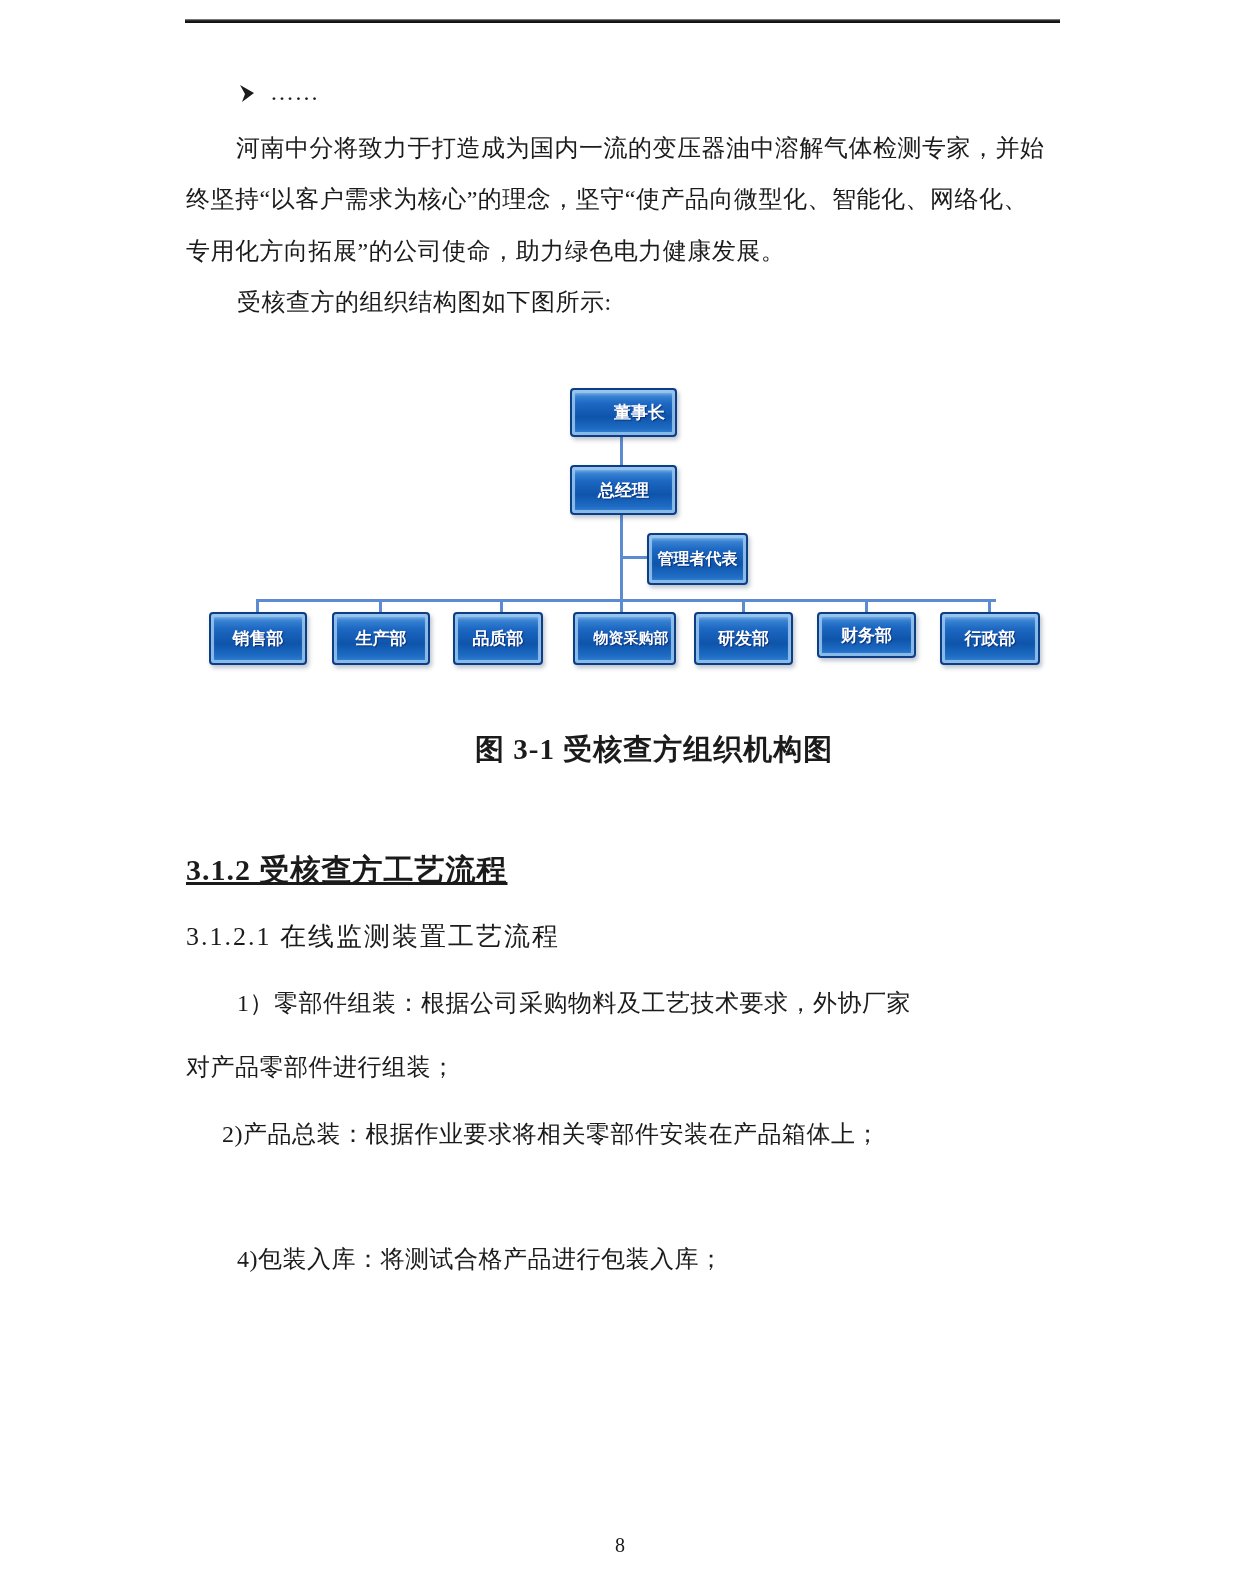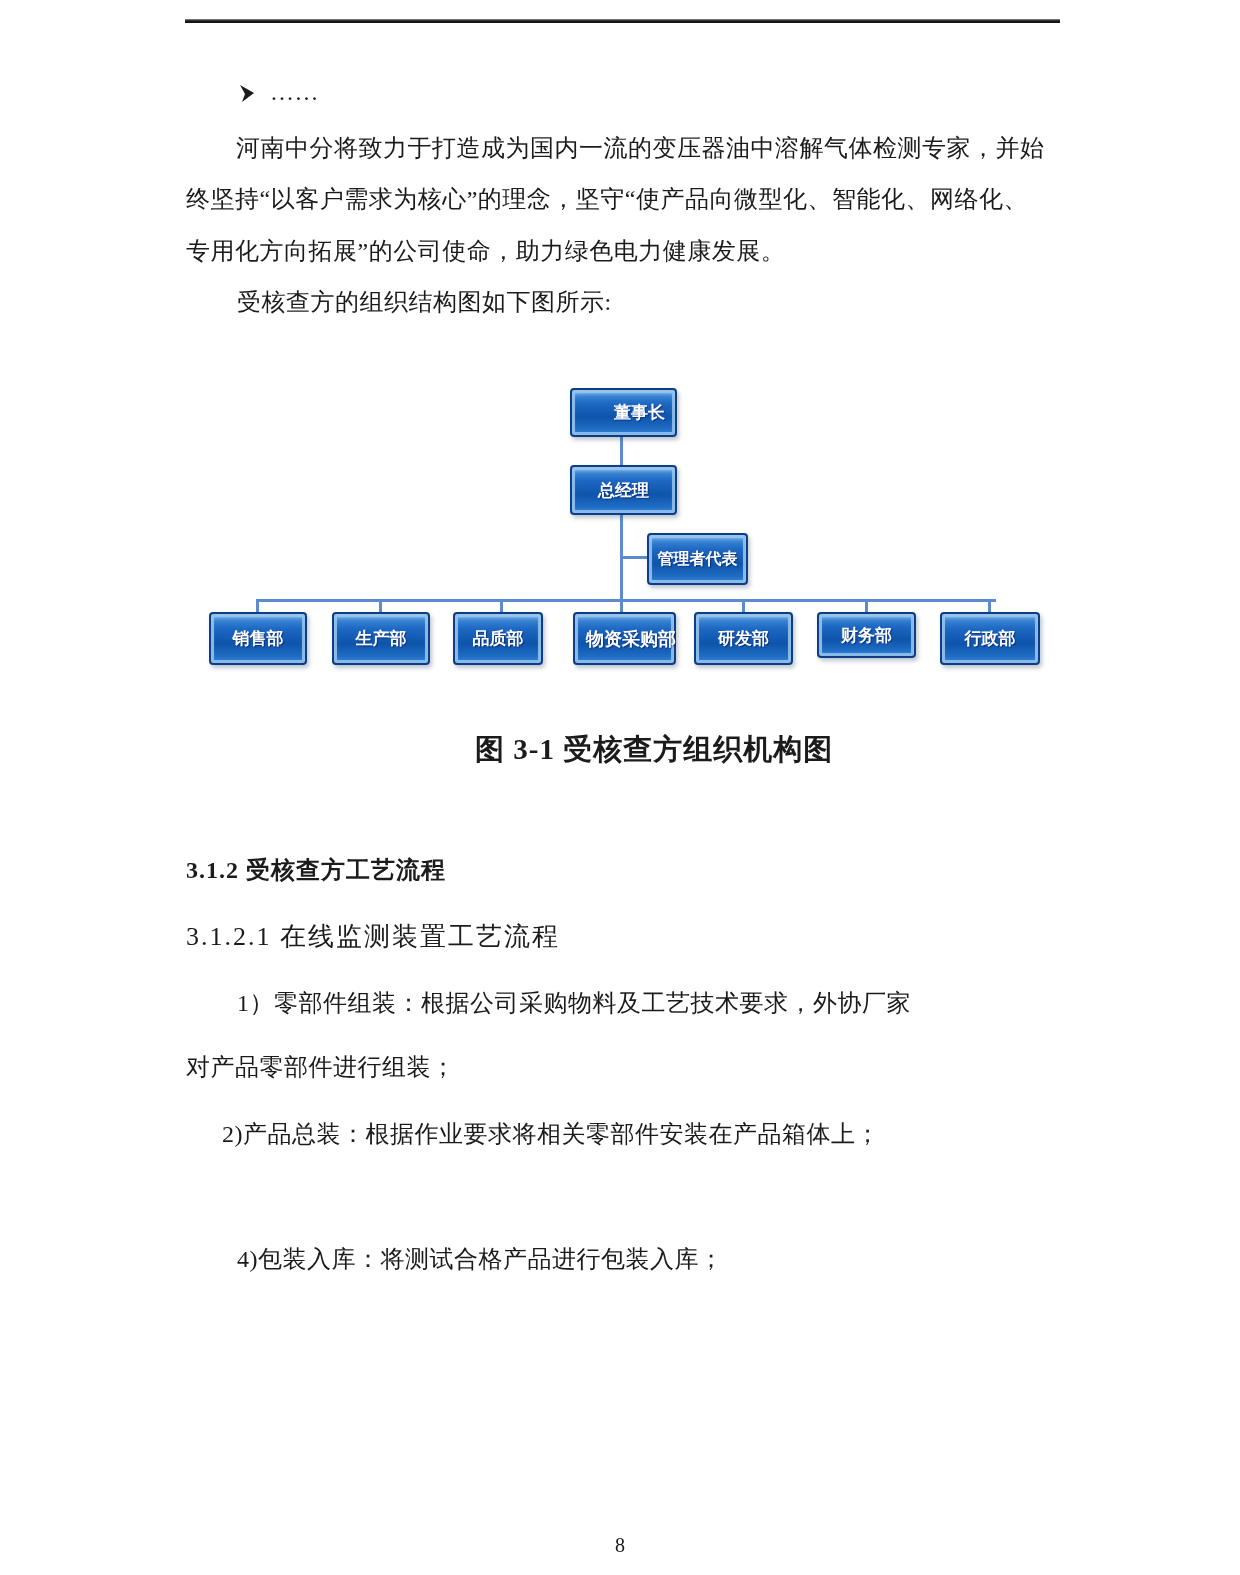--- a/index.html
+++ b/index.html
@@ -15,21 +15,21 @@
   .rule{
     position:absolute;left:185px;top:19px;width:875px;height:4px;
     background:linear-gradient(180deg,#9a9a9a 0%,#1a1a1a 45%,#111 100%);
   }
   .tline{
     position:absolute;
     font-size:24px;line-height:32px;white-space:nowrap;
     letter-spacing:0.5px;
   }
   .caption{font-size:29px;font-weight:bold;letter-spacing:1px;}
-  .h2{font-size:24px;font-weight:bold;letter-spacing:1px;}
+  .h2{font-size:30px;font-weight:bold;letter-spacing:1px;text-decoration:underline;}
   .h3{font-size:26px;letter-spacing:2px;}
   .pagenum{
     position:absolute;left:0;top:1534px;width:1240px;
     text-align:center;font-size:20px;
   }
   
   .chart{position:absolute;left:0;top:0;width:1240px;height:700px;}
   .obox{
     position:absolute;box-sizing:border-box;
     border:2px solid #0c3d85;border-radius:4px;
@@ -39,21 +39,21 @@
       inset 0 3px 4px rgba(255,255,255,0.55),
       2px 3px 4px rgba(40,60,90,0.3);
     color:#fff;
     font-family:"Liberation Sans","DejaVu Sans",sans-serif;
     font-weight:bold;font-size:17px;
     display:flex;align-items:center;justify-content:center;
     text-shadow:1px 1px 1px rgba(0,0,60,0.45);
     white-space:nowrap;
   }
   .obox.small{font-size:16px;text-align:center;}
-  .obox.xsmall{font-size:18px;padding-left:13px;}
+  .obox.xsmall{font-size:15px;padding-left:13px;}
   .conn{position:absolute;background:#5c8bd2;}
   .arrow-svg{position:absolute;left:237px;top:84px;}
 </style>
 </head>
 <body>
 
 <div class="page">
 
   <div class="rule"></div>
 

